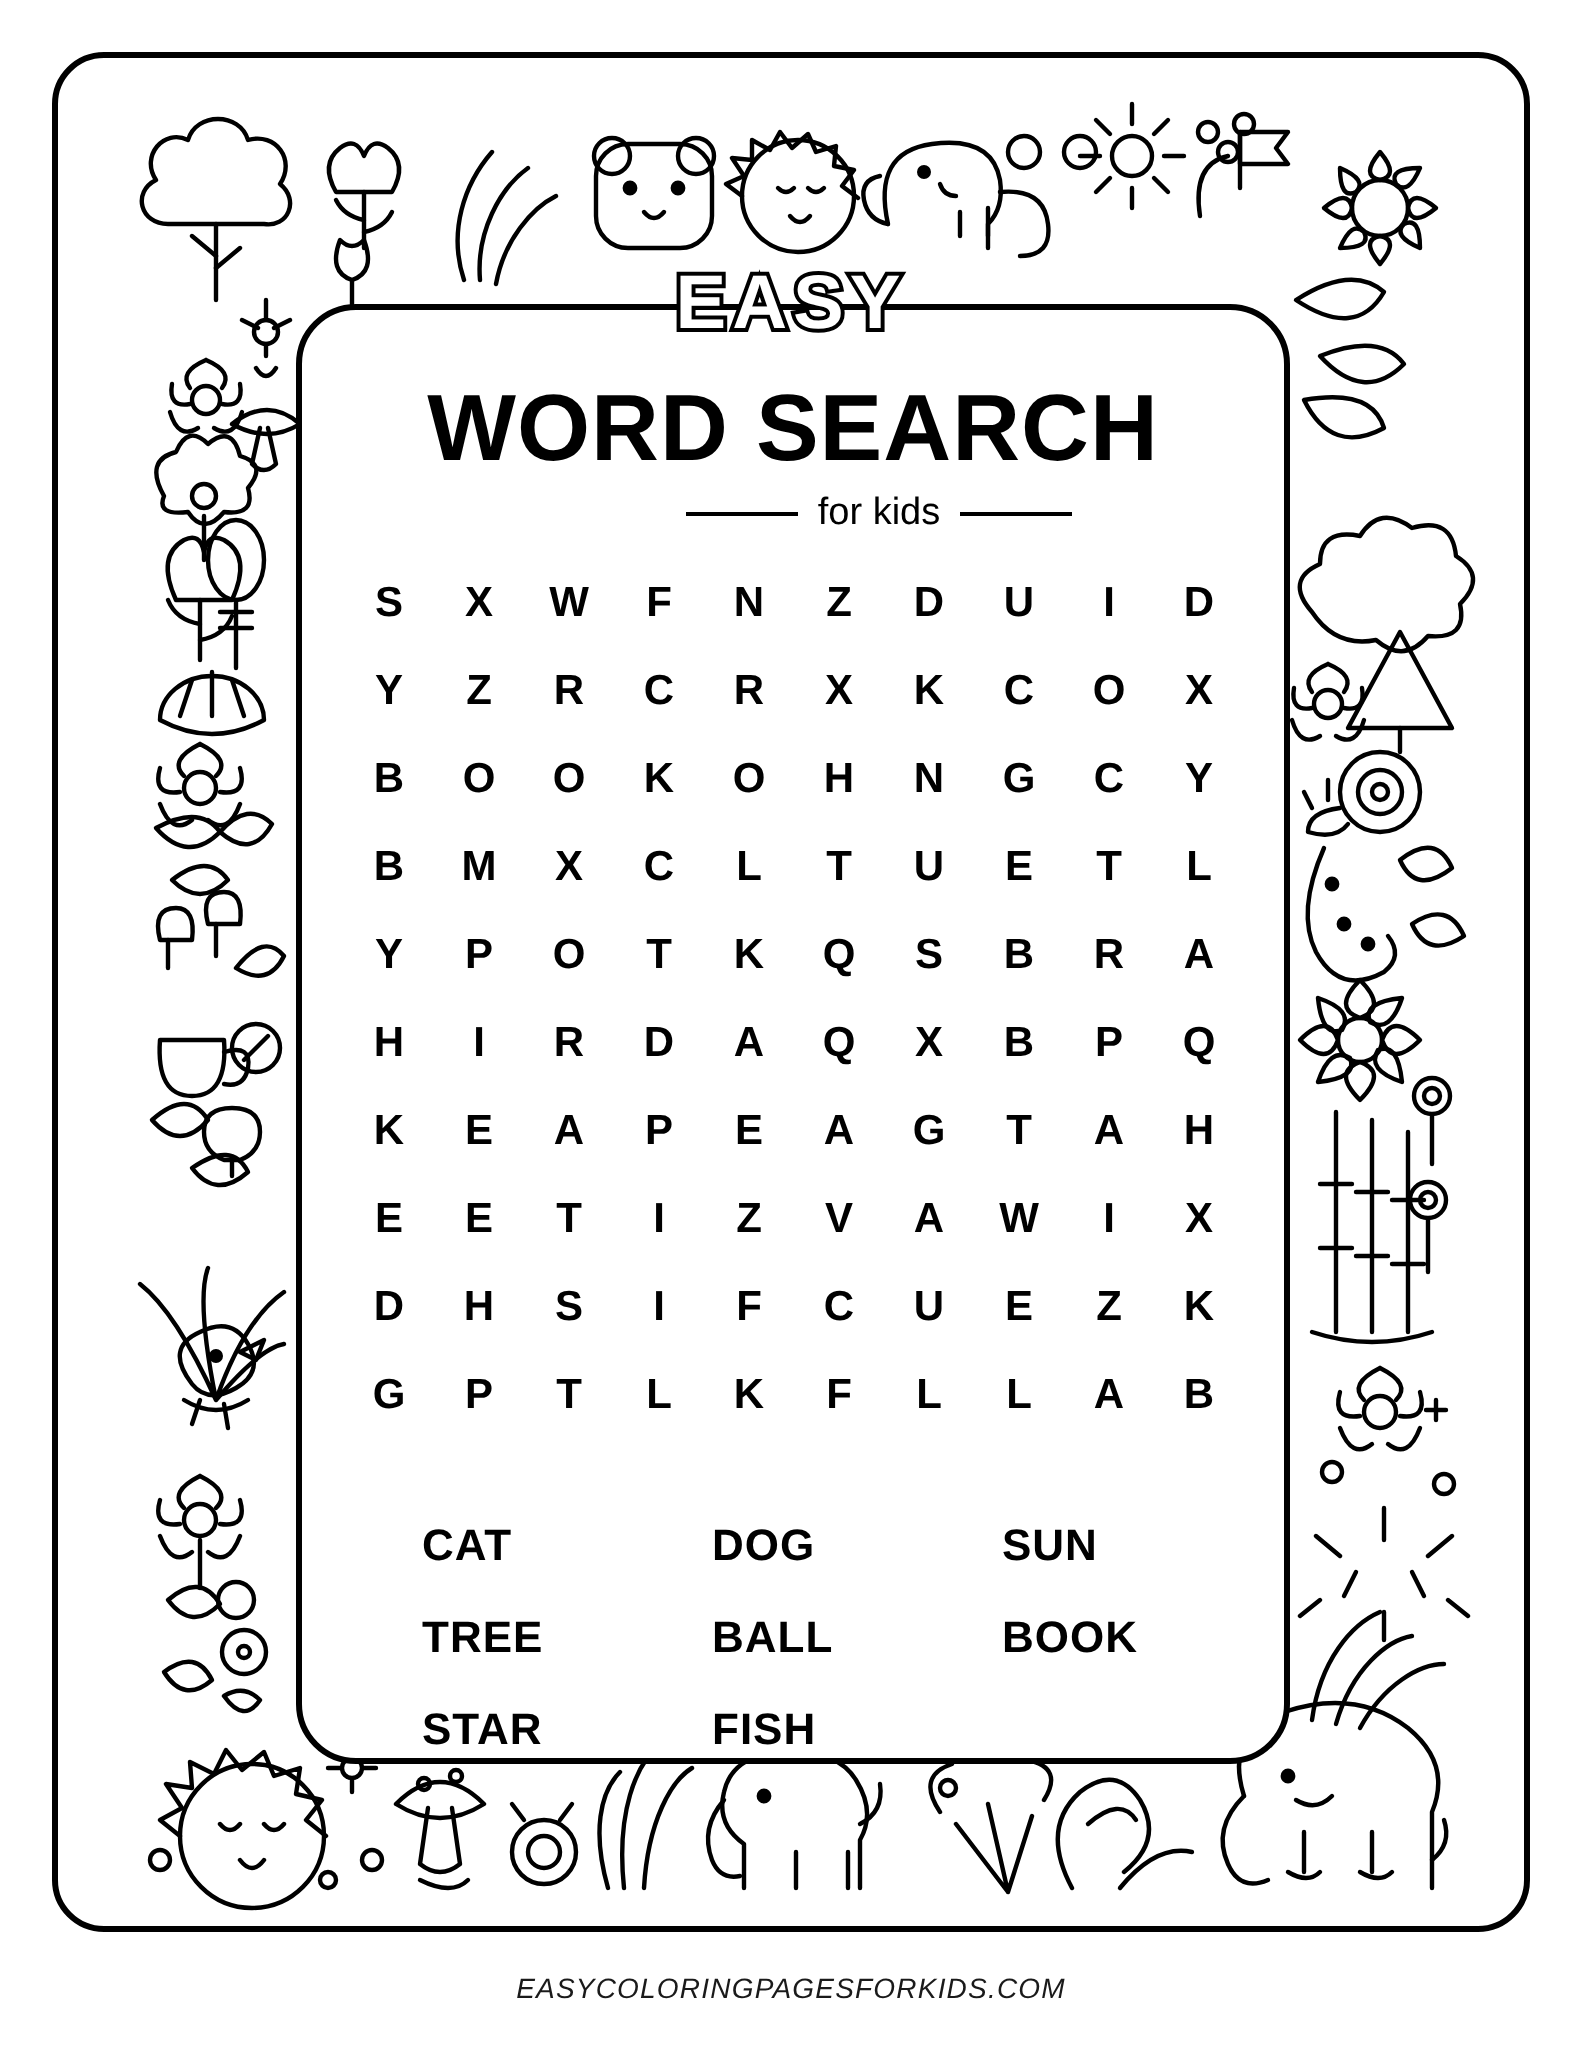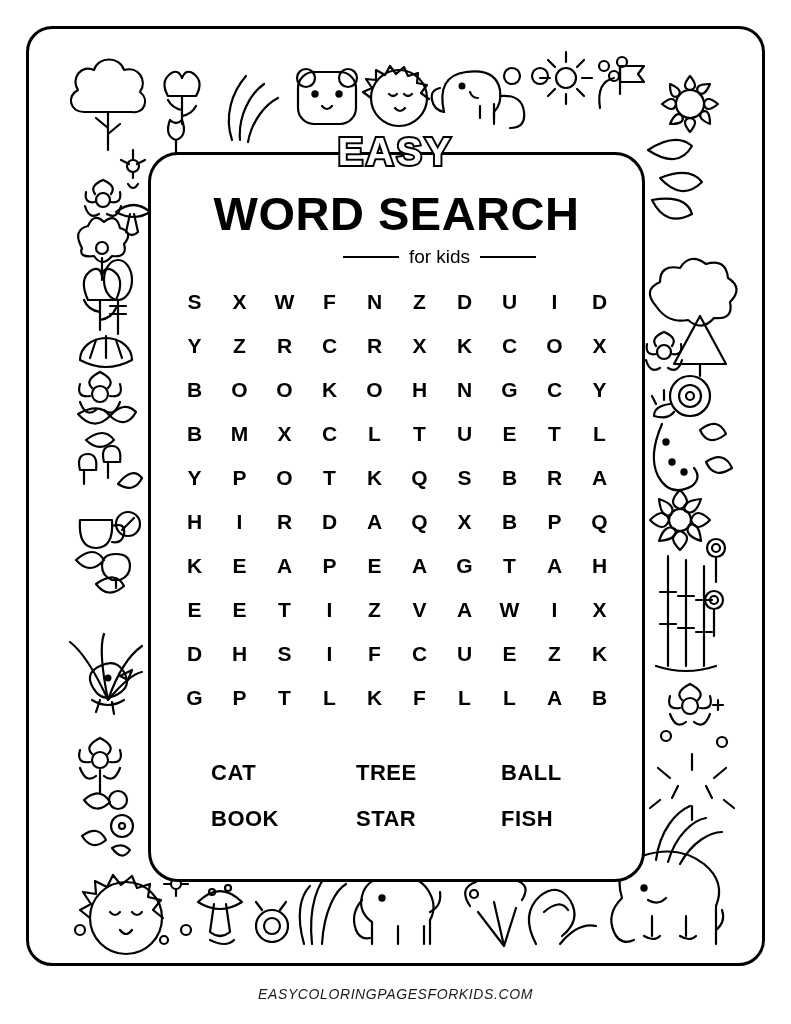--- a/index.html
+++ b/index.html
@@ -587,20 +587,22 @@
       <div class="cell">K</div>
       <div class="cell">F</div>
       <div class="cell">L</div>
       <div class="cell">L</div>
       <div class="cell">A</div>
       <div class="cell">B</div>
     </div>
 
   <div id="wordlist">
       <div class="word">CAT</div>
+      <div class="word">DOG</div>
+      <div class="word">SUN</div>
       <div class="word">TREE</div>
       <div class="word">BALL</div>
       <div class="word">BOOK</div>
       <div class="word">STAR</div>
       <div class="word">FISH</div>
     </div>
 
   <div id="footer">EASYCOLORINGPAGESFORKIDS.COM</div>
 
 </div>

